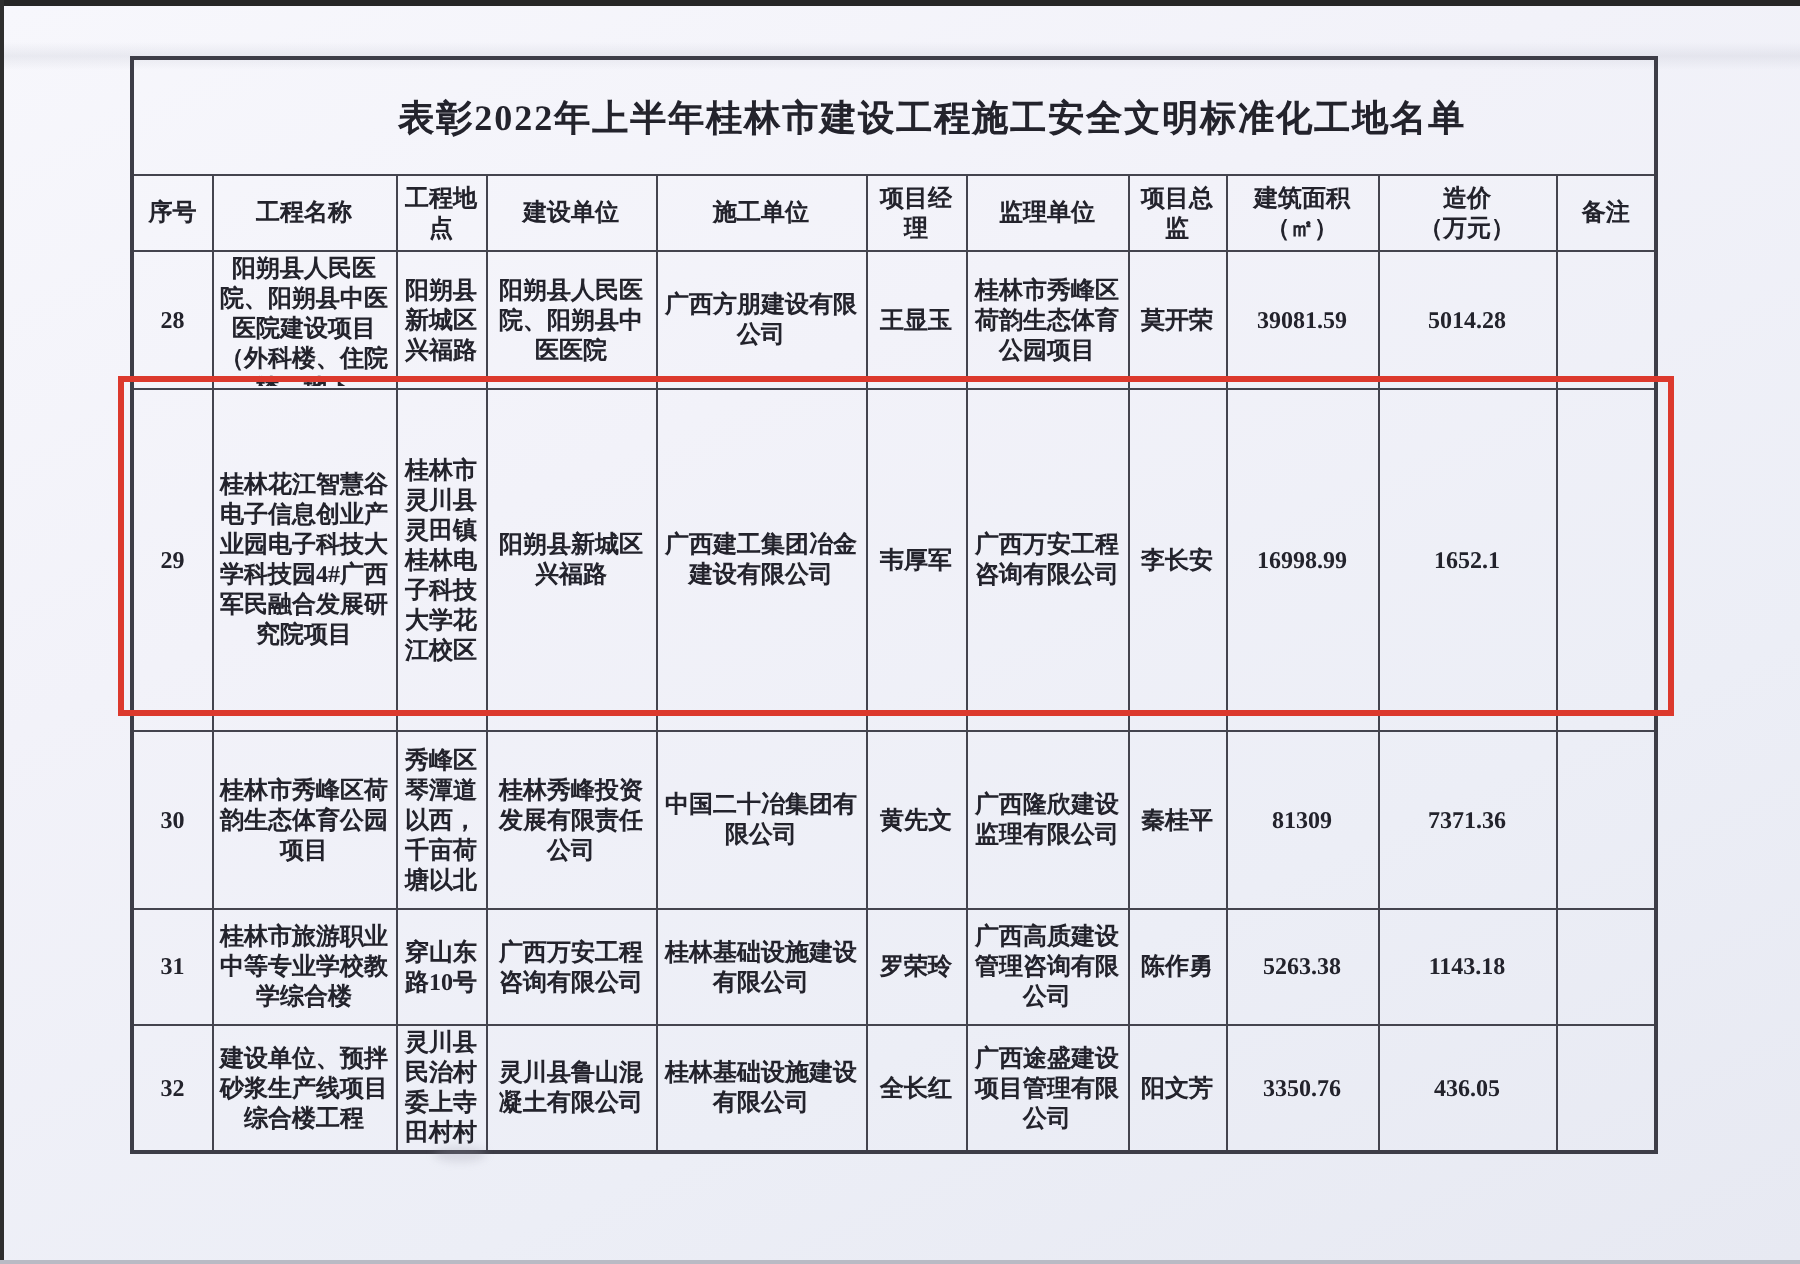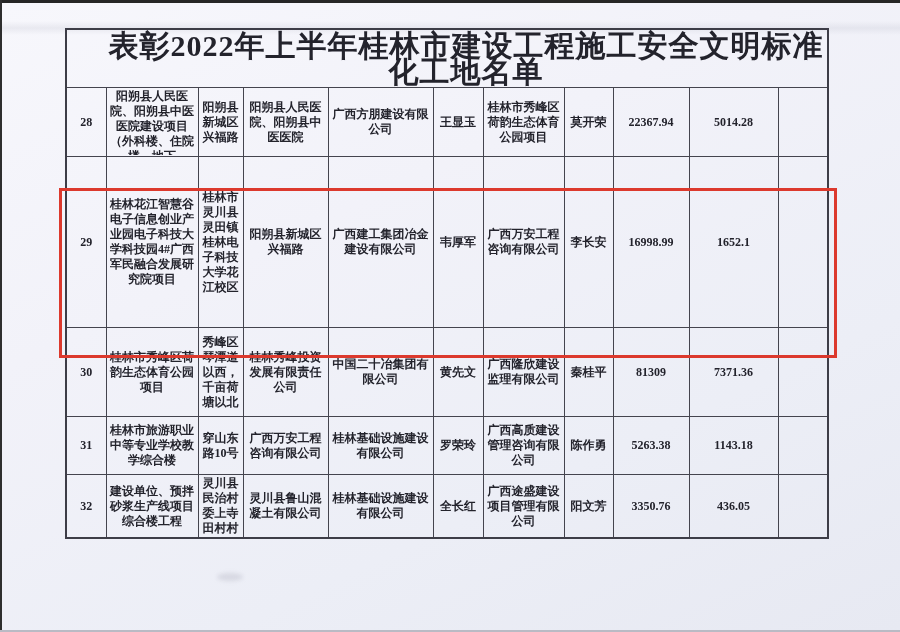--- a/index.html
+++ b/index.html
@@ -31,21 +31,21 @@
   }
   table.doc td,table.doc th{
     border:1px solid #44444e;
     padding:1px 2px;
     text-align:center;vertical-align:middle;
     font-size:12px;font-weight:bold;line-height:15px;
     word-break:break-all;overflow:hidden;
   }
   table.doc{border:2px solid #3d3d47;}
   tr.title-row th{
-    height:55px;font-size:30px;font-weight:bold;letter-spacing:1px;line-height:26px;padding-left:40px;
+    height:55px;font-size:18px;font-weight:bold;letter-spacing:1px;line-height:26px;padding-left:40px;
   }
   tr.header-row th{height:35px;white-space:pre-line;}
   tr.r0 td{height:66px;}
   tr.r1 td{height:168px;}
   tr.r2 td{height:86px;margin-left:47px;}
   tr.r3 td{height:55px;}
   tr.r4 td{height:53px;}
   td.cliptop{vertical-align:top;}
   td.cliptop .clip{max-height:66px;overflow:hidden;}
 
@@ -72,34 +72,49 @@
       <col style="width:81px">
         <col style="width:49px">
         <col style="width:76px">
       <col style="width:89px">
         <col style="width:50px">
     </colgroup>
     <thead>
       <tr class="title-row">
         <th colspan="11">表彰2022年上半年桂林市建设工程施工安全文明标准化工地名单</th>
       </tr>
+      <tr class="header-row" id="header-row">
+          <th>序号</th>
+          <th>工程名称</th>
+          <th>工程地点</th>
+          <th>建设单位</th>
+          <th>施工单位</th>
+          <th>项目经理</th>
+          <th>监理单位</th>
+          <th>项目总监</th>
+          <th>建筑面积
+（㎡）</th>
+          <th>造价
+（万元）</th>
+          <th>备注</th>
+        </tr>
     </thead>
     <tbody id="table-body">
         <tr class="r0">
           <td>28</td>
           <td class="cliptop">
             <div class="clip">阳朔县人民医院、阳朔县中医医院建设项目（外科楼、住院楼、地下</div>
           </td>
           <td>阳朔县新城区兴福路</td>
           <td>阳朔县人民医院、阳朔县中医医院</td>
           <td>广西方朋建设有限公司</td>
           <td>王显玉</td>
           <td>桂林市秀峰区荷韵生态体育公园项目</td>
           <td>莫开荣</td>
-          <td>22367.94</td>
+          <td>39081.59</td>
           <td>5014.28</td>
           <td></td>
         </tr>
         <tr class="r1">
           <td>29</td>
           <td>桂林花江智慧谷电子信息创业产业园电子科技大学科技园4#广西军民融合发展研究院项目</td>
           <td>桂林市灵川县灵田镇桂林电子科技大学花江校区</td>
           <td>阳朔县新城区兴福路</td>
           <td>广西建工集团冶金建设有限公司</td>
           <td>韦厚军</td>

